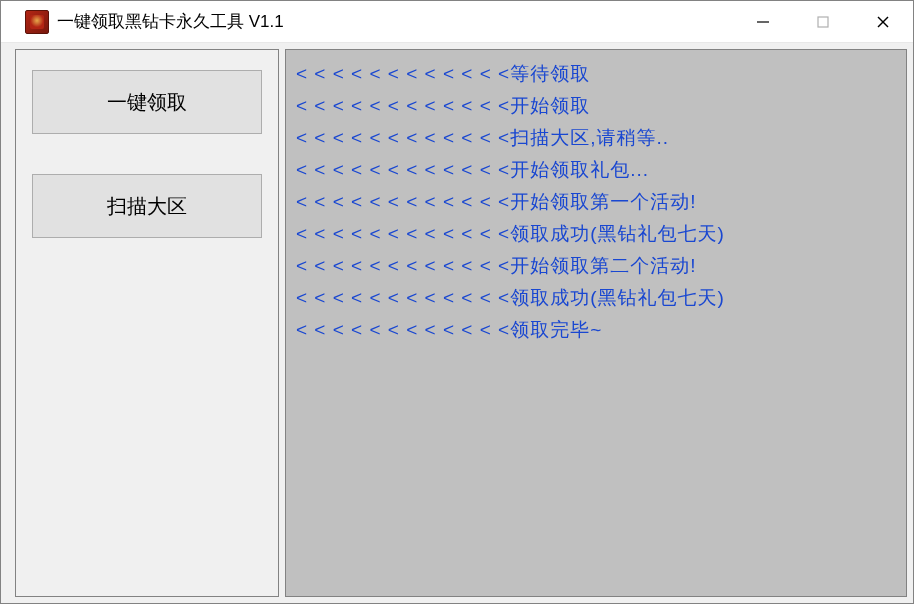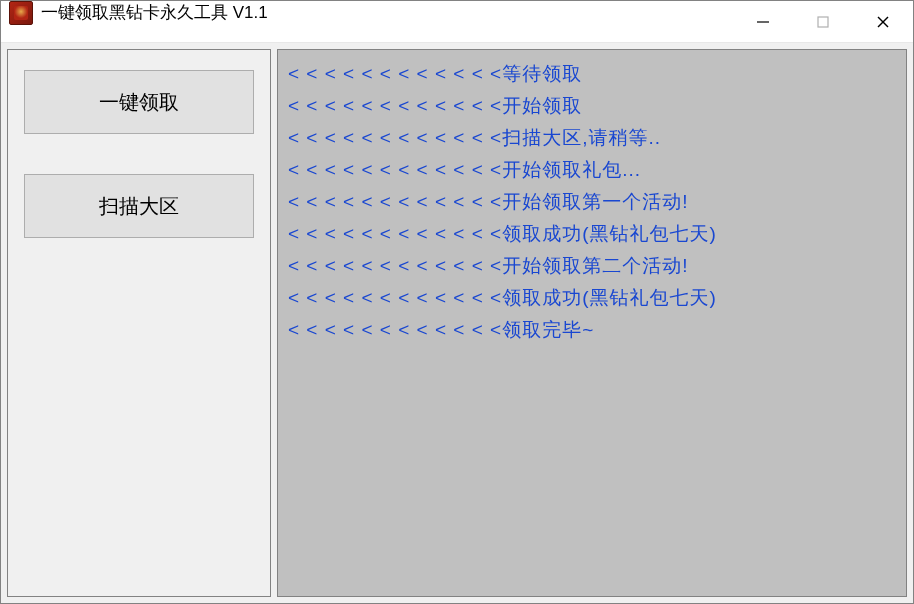--- a/index.html
+++ b/index.html
@@ -15,22 +15,22 @@
       height: 604px;
       background: #f0f0f0;
       border: 1px solid #828282;
       display: flex;
       flex-direction: column;
     }
     .titlebar {
       height: 42px;
       background: #ffffff;
       display: flex;
-      align-items: flex-start;
-      padding-left: 8px;
+      align-items: center;
+      padding-left: 24px;
       border-bottom: 1px solid #e8e8e8;
     }
     .app-icon {
       width: 24px;
       height: 24px;
       background: linear-gradient(135deg, #b22514 0%, #7a180d 100%);
       border: 1px solid #5a1208;
       border-radius: 2px;
       margin-right: 8px;
       position: relative;
@@ -71,20 +71,21 @@
       gap: 6px;
     }
     .left-panel {
       width: 264px;
       background: #f0f0f0;
       border: 1px solid #828282;
       padding: 20px 16px;
       display: flex;
       flex-direction: column;
       gap: 40px;
+      margin-left: 8px;
     }
     .action-btn {
       height: 64px;
       background: #e1e1e1;
       border: 1px solid #adadad;
       font-size: 20px;
       color: #000000;
       cursor: pointer;
       display: flex;
       align-items: center;

